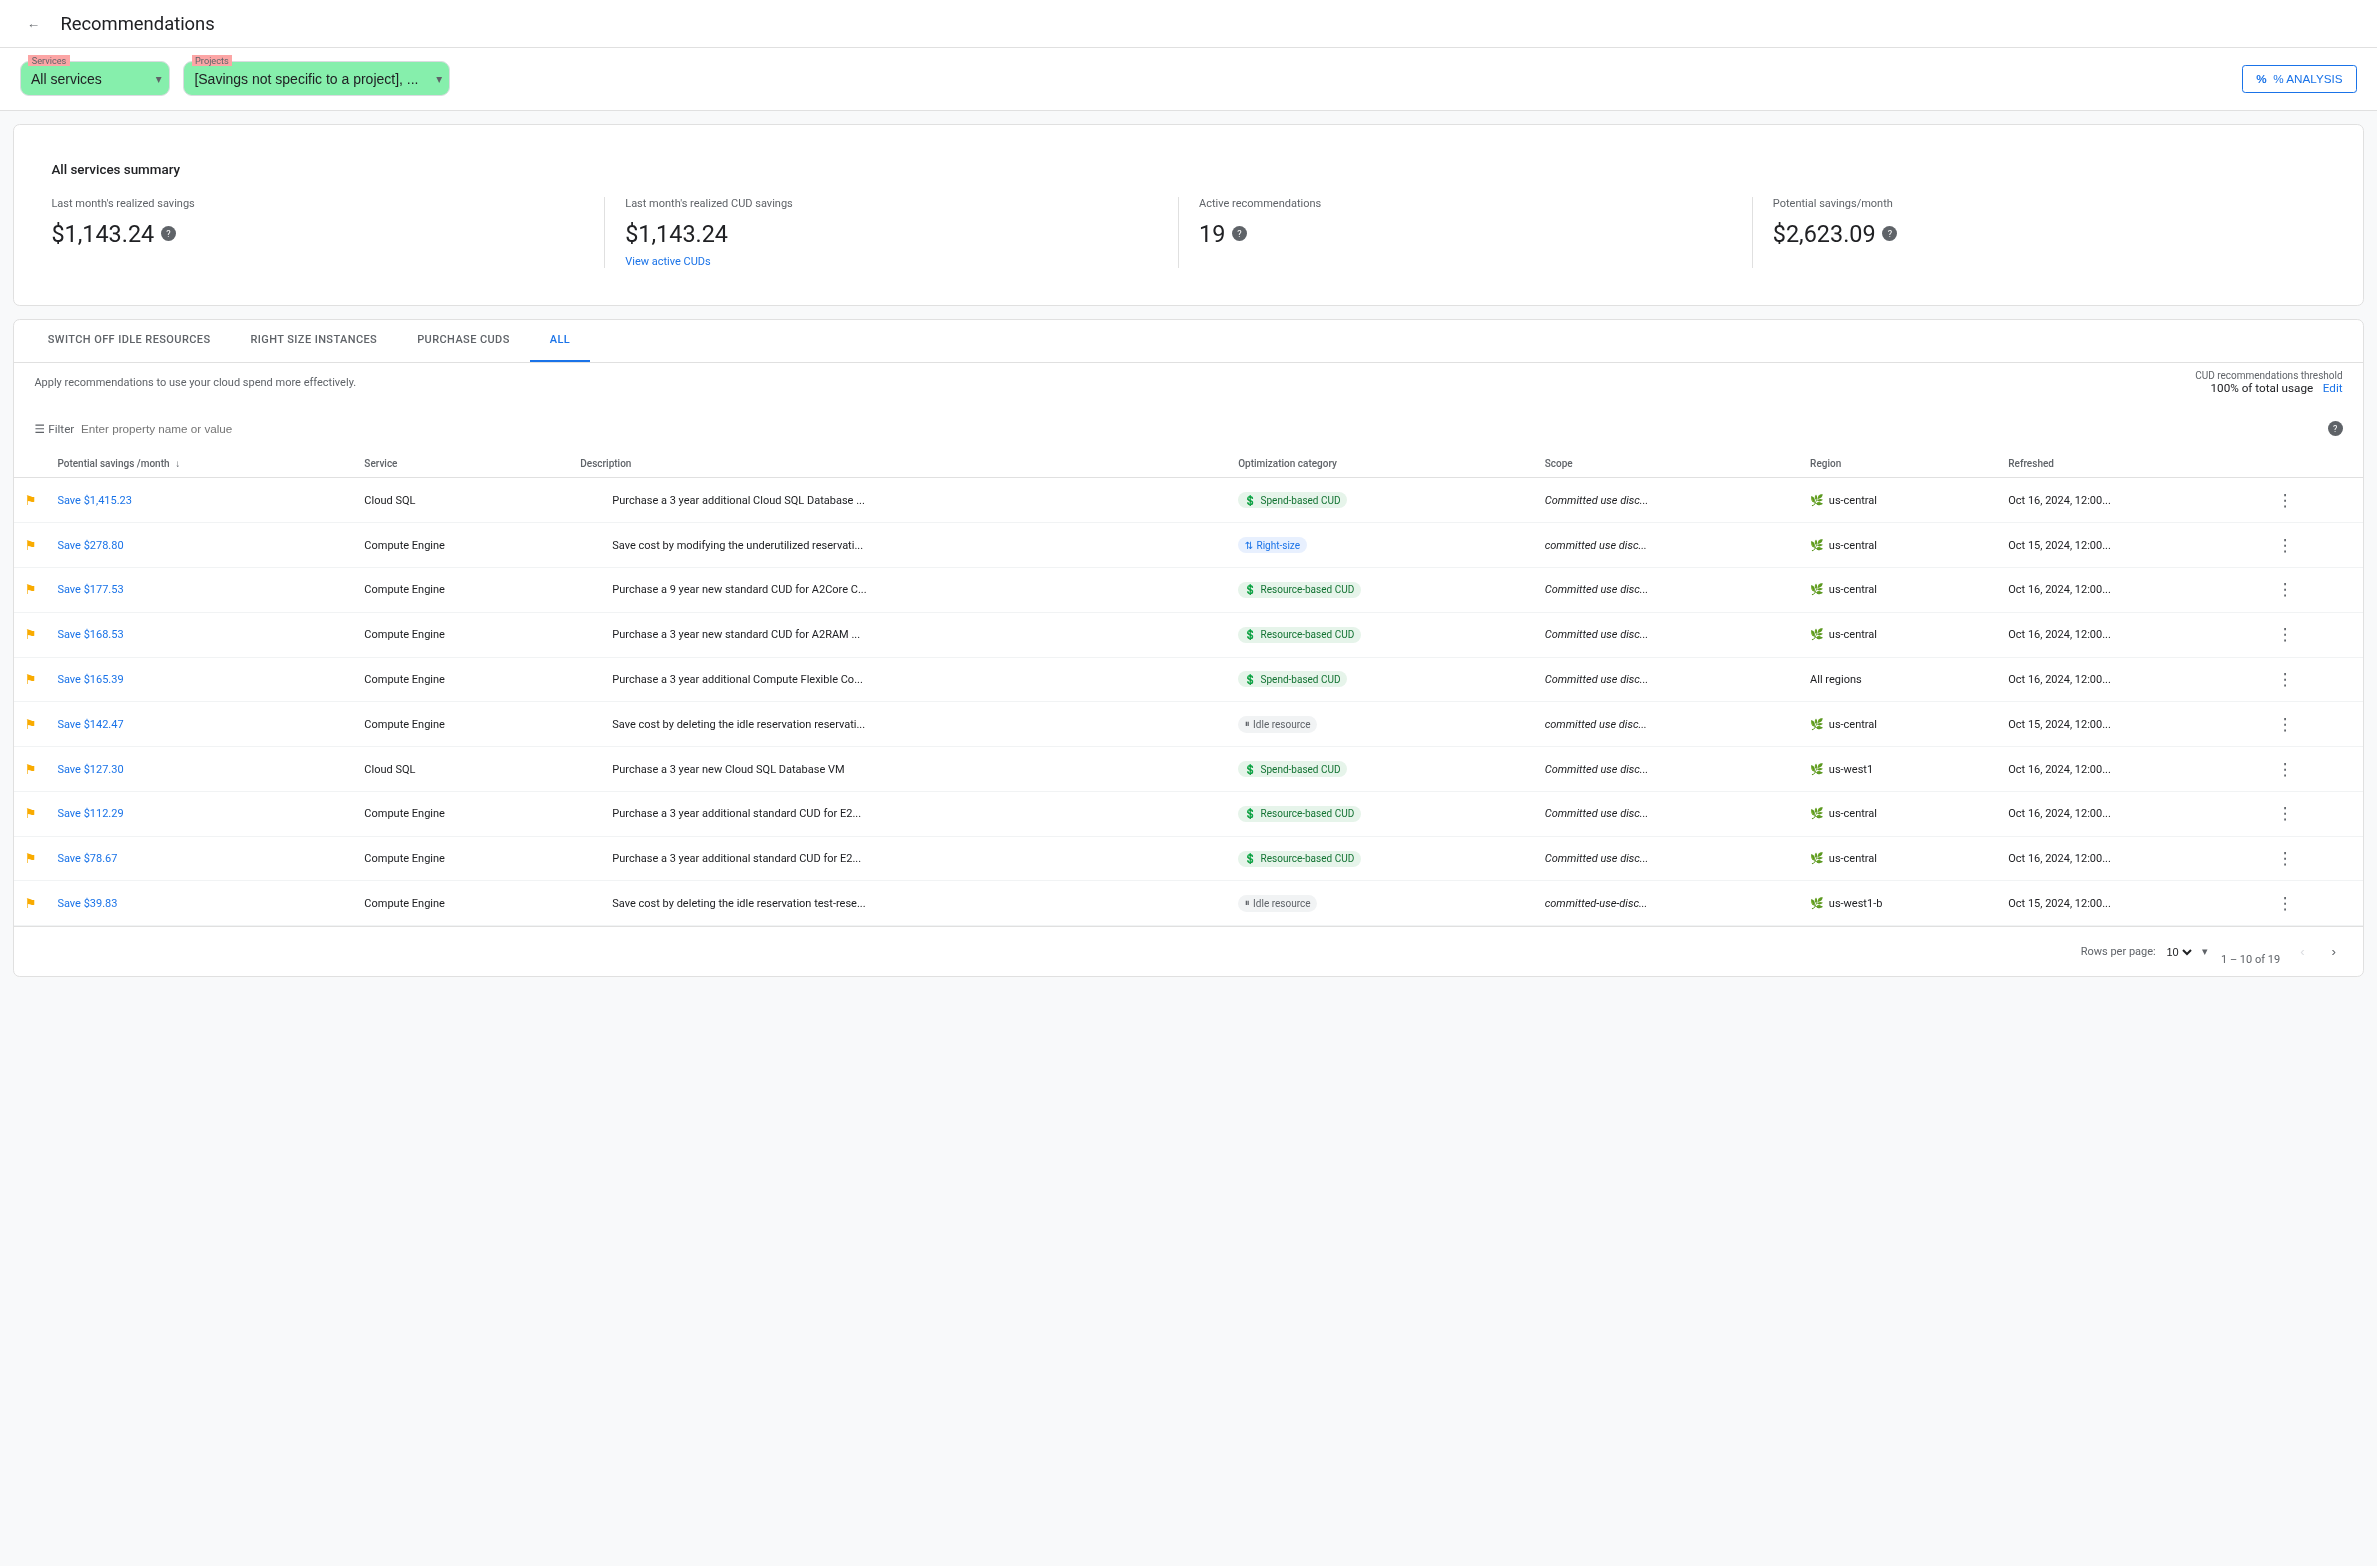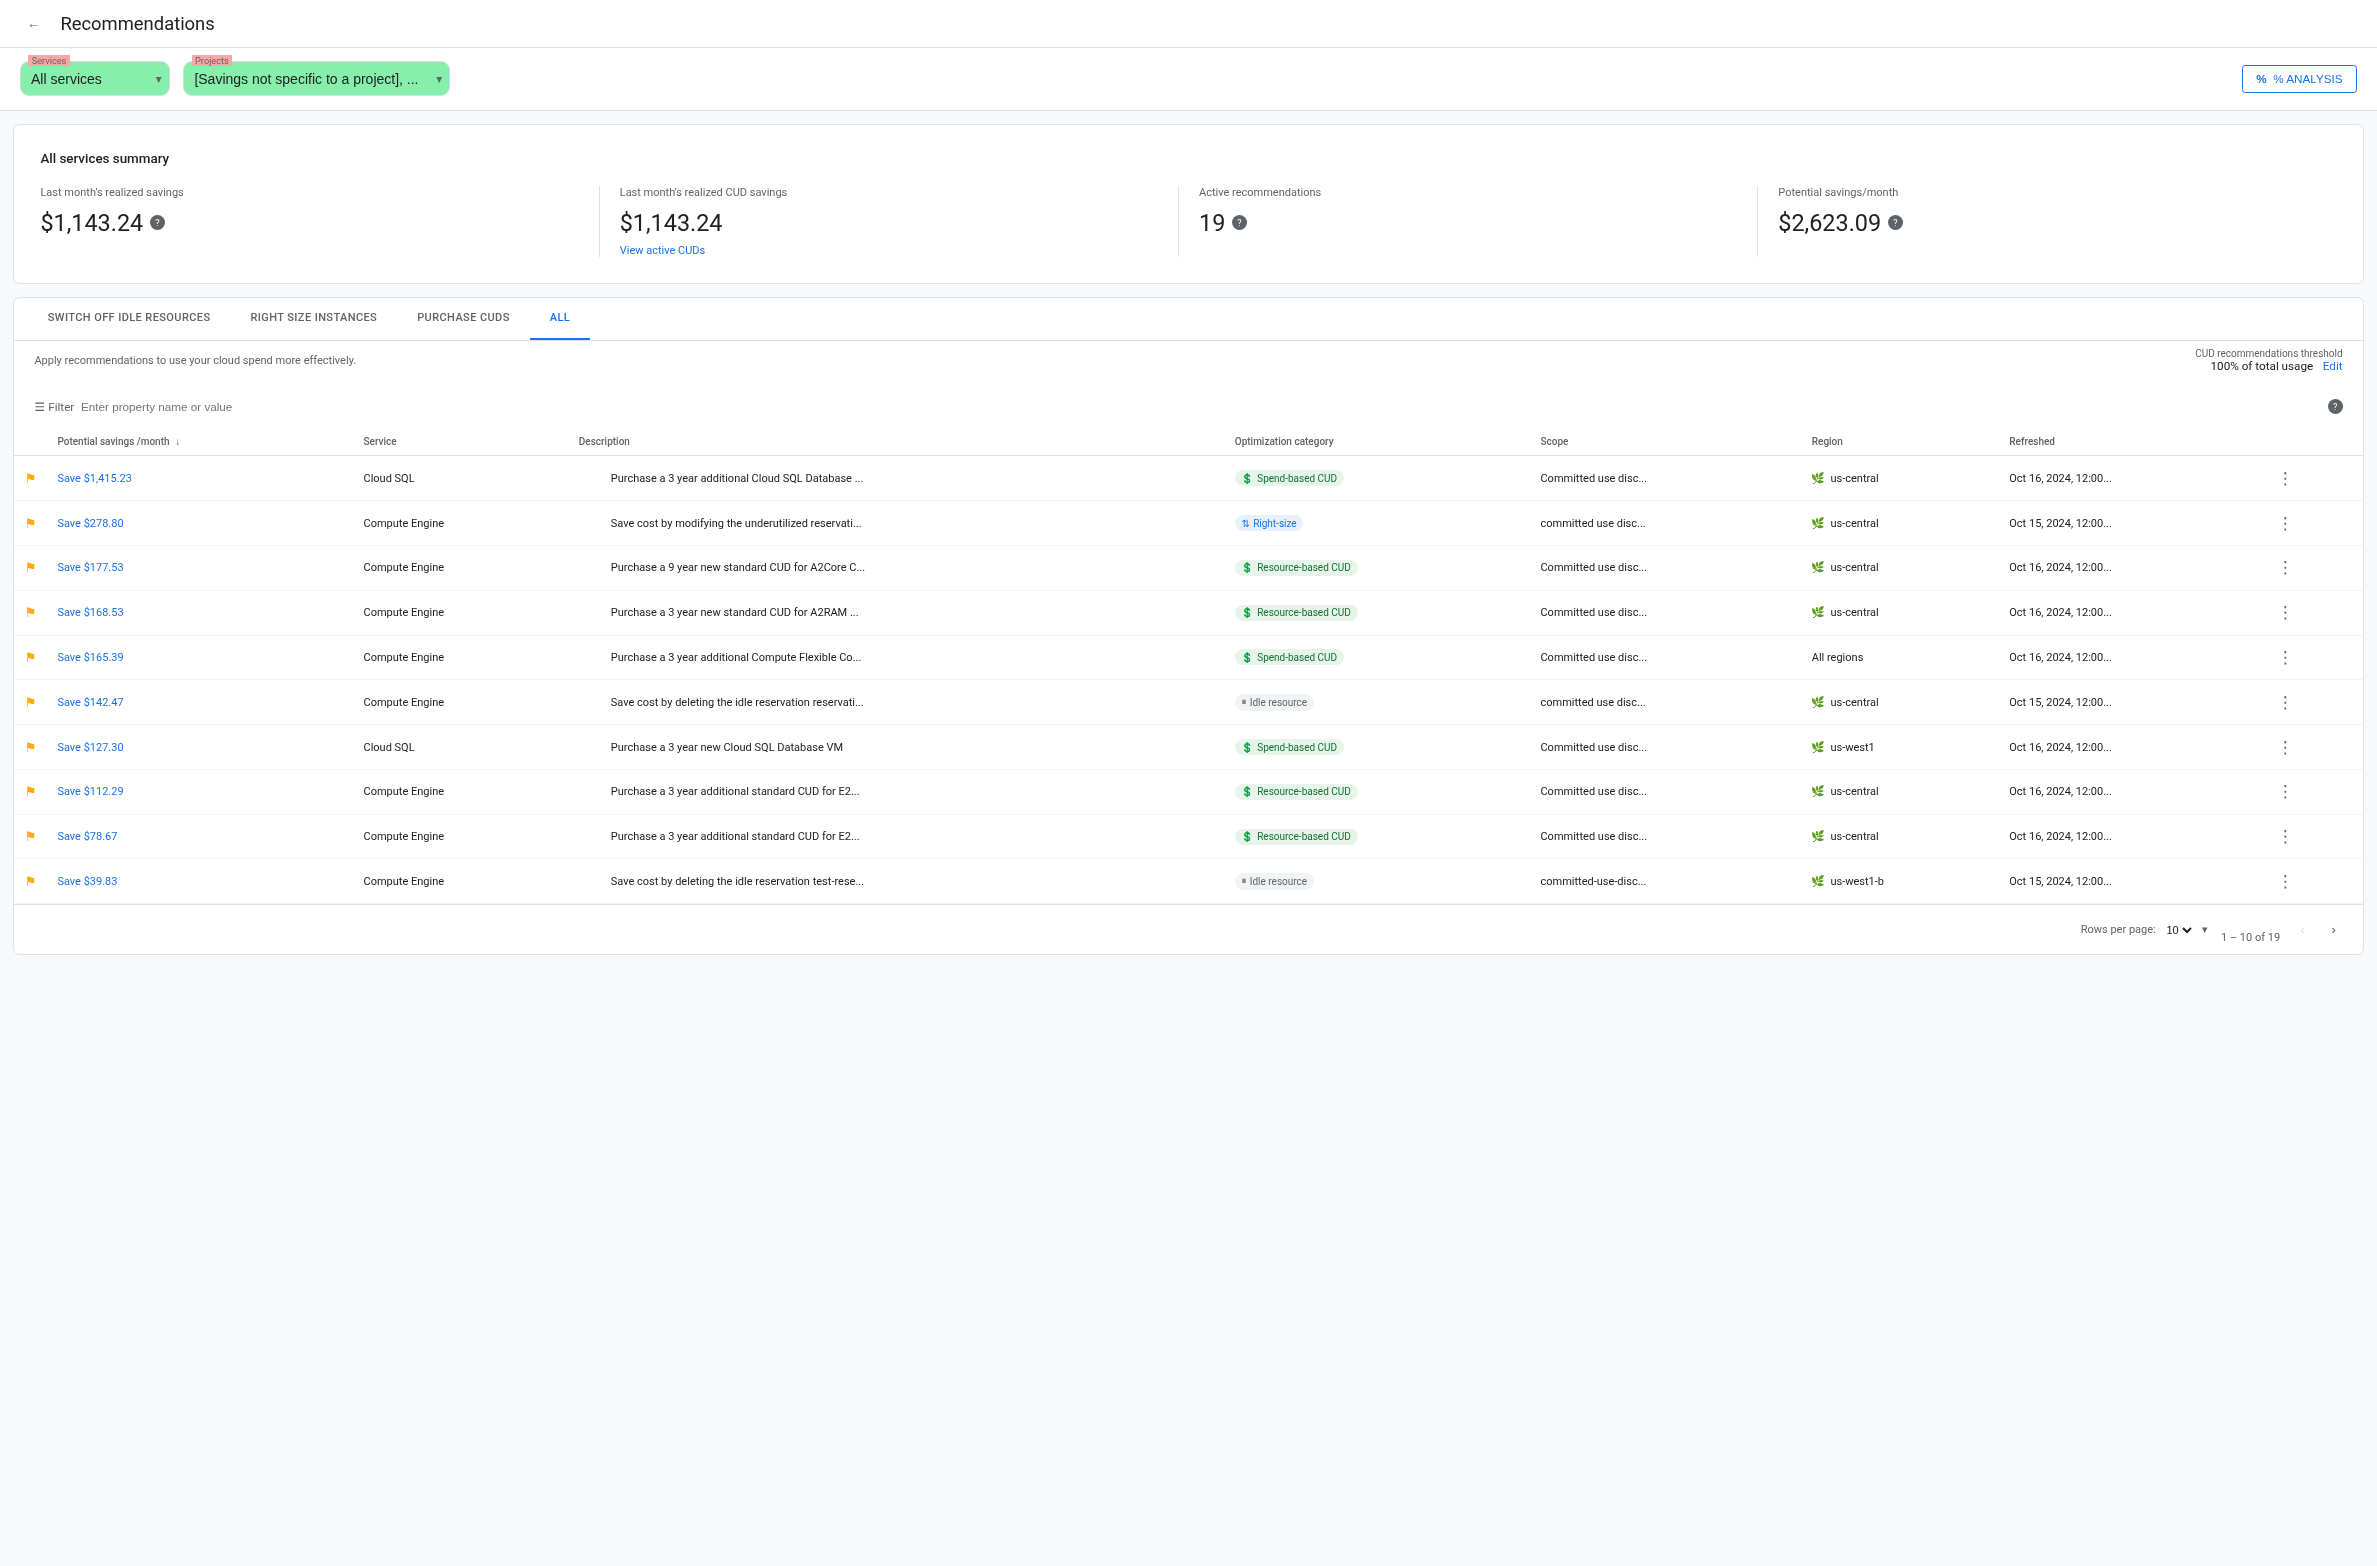--- a/index.html
+++ b/index.html
@@ -12,21 +12,21 @@
     
     
     .filters-bar { display: flex; align-items: center; padding: 13.4px 20px; background: #fff; gap: 13.4px; border-bottom: 0.8px solid #e0e0e0; }
     .select-wrapper { position: relative; }
     .select-wrapper label { position: absolute; top: -6.7px; left: 8.4px; font-size: 9.2px; color: #5f6368; background: #fca5a5; padding: 0 3.3px; z-index: 1; }
     .select-wrapper select { appearance: none; border: 0.8px solid #dadce0; border-radius: 9px; padding: 8.4px 30px 8.4px 10px; font-size: 14px; color: #202124; background: #86efac; cursor: pointer; min-width: 150px; }
     .select-arrow { position: absolute; right: 8.4px; top: 50%; transform: translateY(-50%); pointer-events: none; color: #5f6368; }
     .analysis-btn { margin-left: auto; display: flex; align-items: center; gap: 6.7px; border: 0.8px solid #1a73e8; color: #1a73e8; background: #fff; border-radius: 3.3px; padding: 6.7px 13.4px; cursor: pointer; font-size: 11.7px; font-weight: 500; }
     
     
-    .summary-section { background: #fff; margin: 13.4px 13.4px 0; border-radius: 6.7px; border: 0.8px solid #e0e0e0; padding: 26px; }
+    .summary-section { background: #fff; margin: 13.4px 13.4px 0; border-radius: 6.7px; border: 0.8px solid #e0e0e0; padding: 37px; }
     .summary-title { font-size: 13.4px; font-weight: 500; margin-bottom: 20px; }
     .summary-cards { display: flex; gap: 0; }
     .summary-card { flex: 1; padding: 0 20px; border-right: 0.8px solid #e0e0e0; }
     .summary-card:first-child { padding-left: 0; }
     .summary-card:last-child { border-right: none; }
     .card-label { font-size: 11px; color: #5f6368; margin-bottom: 10px; }
     .card-value { font-size: 23.4px; font-weight: 400; color: #202124; display: flex; align-items: center; gap: 6.7px; }
     .card-link { font-size: 11px; color: #1a73e8; text-decoration: none; margin-top: 6.7px; display: block; }
     .info-icon { display: inline-flex; align-items: center; justify-content: center; width: 15px; height: 15px; border-radius: 50%; background: #5f6368; color: white; font-size: 9.2px; cursor: pointer; flex-shrink: 0; }
     
@@ -69,21 +69,21 @@
     
     
     .pagination { display: flex; align-items: center; justify-content: flex-end; padding: 10px 20px; gap: 13.4px; border-top: 0.8px solid #e0e0e0; }
     .rows-per-page { display: flex; align-items: center; gap: 6.7px; font-size: 11px; color: #5f6368; }
     .rows-select { border: none; outline: none; font-size: 11px; color: #202124; cursor: pointer; background: none; }
     .page-info { font-size: 11px; color: #5f6368; margin-top: 16px; }
     .page-btn { background: none; border: none; cursor: pointer; color: #5f6368; padding: 3.3px 6.7px; border-radius: 50%; display: flex; align-items: center; justify-content: center; }
     .page-btn:disabled { color: #dadce0; cursor: not-allowed; }
     
     .desc-cell { max-width: 234px; overflow: hidden; text-overflow: ellipsis; white-space: nowrap; font-size: 11px; padding-left: 32px; }
-    .scope-cell { max-width: 134px; overflow: hidden; text-overflow: ellipsis; white-space: nowrap; font-size: 11px; }
+    .scope-cell { max-width: 134px; overflow: hidden; text-overflow: ellipsis; white-space: nowrap; font-size: 11px; font-style: italic; }
   </style>
 </head>
 <body>
 
 <div class="top-bar">
   <button class="back-btn">
     <span>←</span>
   </button>
   <h1 class="page-title">Recommendations</h1>
 </div>

